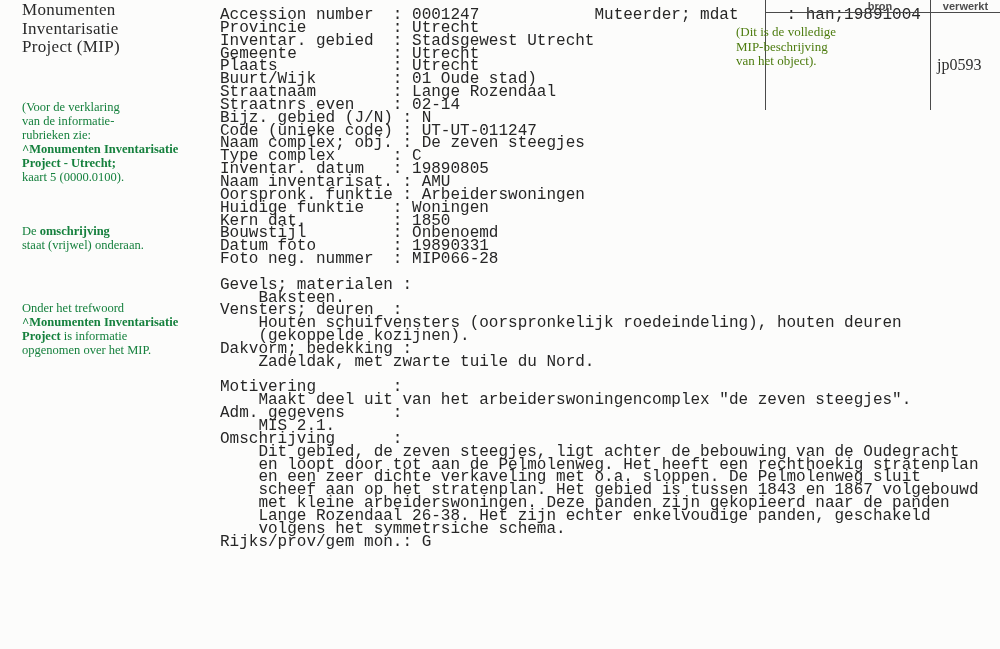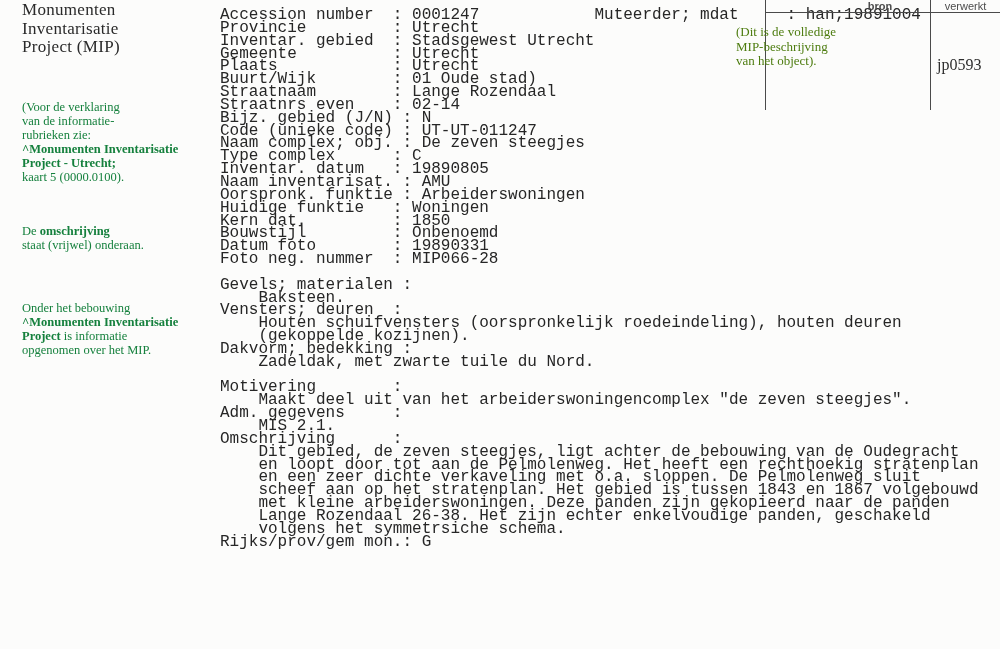--- a/index.html
+++ b/index.html
@@ -45,21 +45,21 @@
   .vline { position: absolute; top: 0; width: 1px; height: 110px; background: #4a4a4a; }
   .v1 { left: 765px; }
   .v2 { left: 930px; }
   .hline { position: absolute; top: 12px; left: 765px; width: 235px; height: 1px; background: #4a4a4a; }
   .th {
     position: absolute; top: 1px; text-align: center;
     font-family: "Liberation Sans", sans-serif;
     font-size: 11px; line-height: 11px; color: #4d4d4d;
   }
   .th1 { left: 798px; width: 164px; font-weight: bold; }
-  .th2 { left: 931px; width: 69px; }
+  .th2 { left: 931px; width: 69px; font-weight: bold; }
   .stamp-note {
     position: absolute; left: 736px; top: 25px;
     font-family: "Liberation Serif", serif;
     font-size: 13px; line-height: 14.5px; color: #4d7c0f;
     white-space: pre-line;
   }
   .stamp-code {
     position: absolute; left: 937px; top: 57px;
     font-family: "Liberation Serif", serif;
     font-size: 16px; line-height: 15px; color: #2e2e2e;
@@ -83,21 +83,21 @@
       <span class="ln b">Project - Utrecht;</span>
       <span class="ln">kaart 5 (0000.0100).</span>
     </div>
 
     <div class="para p2">
       <span class="ln"><span>De </span><span class="b">omschrijving</span></span>
       <span class="ln">staat (vrijwel) onderaan.</span>
     </div>
 
     <div class="para p3">
-      <span class="ln">Onder het bebouwing</span>
+      <span class="ln">Onder het trefwoord</span>
       <span class="ln b">^Monumenten Inventarisatie</span>
       <span class="ln"><span class="b">Project</span><span> is informatie</span></span>
       <span class="ln">opgenomen over het MIP.</span>
     </div>
   </aside>
 
   <pre class="record">Accession number  : 0001247            Muteerder; mdat     : han;19891004
 Provincie         : Utrecht
 Inventar. gebied  : Stadsgewest Utrecht
 Gemeente          : Utrecht

